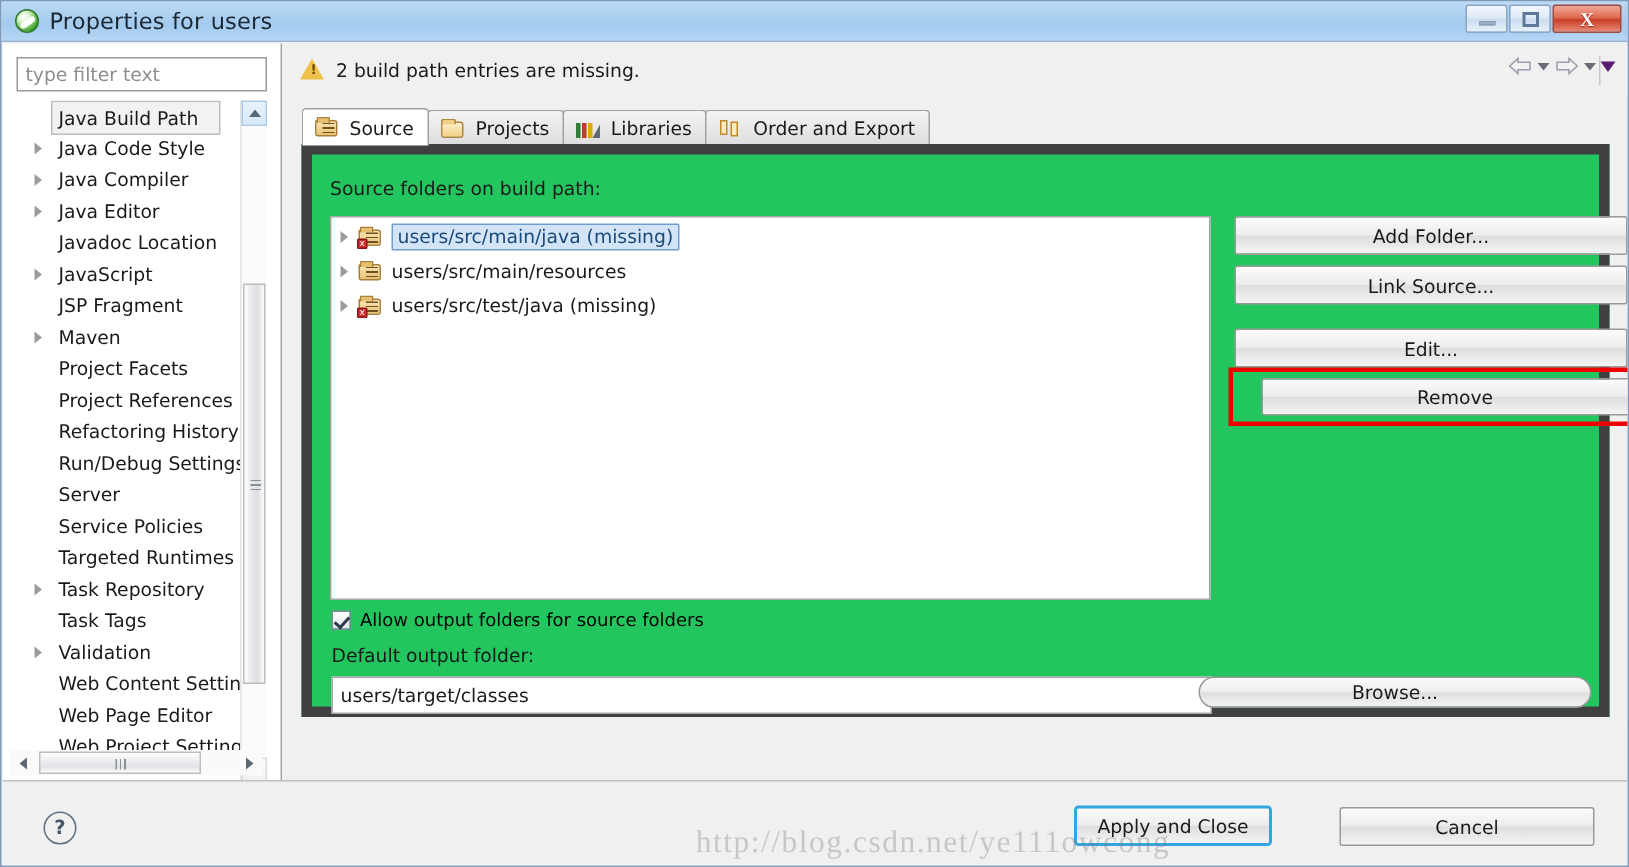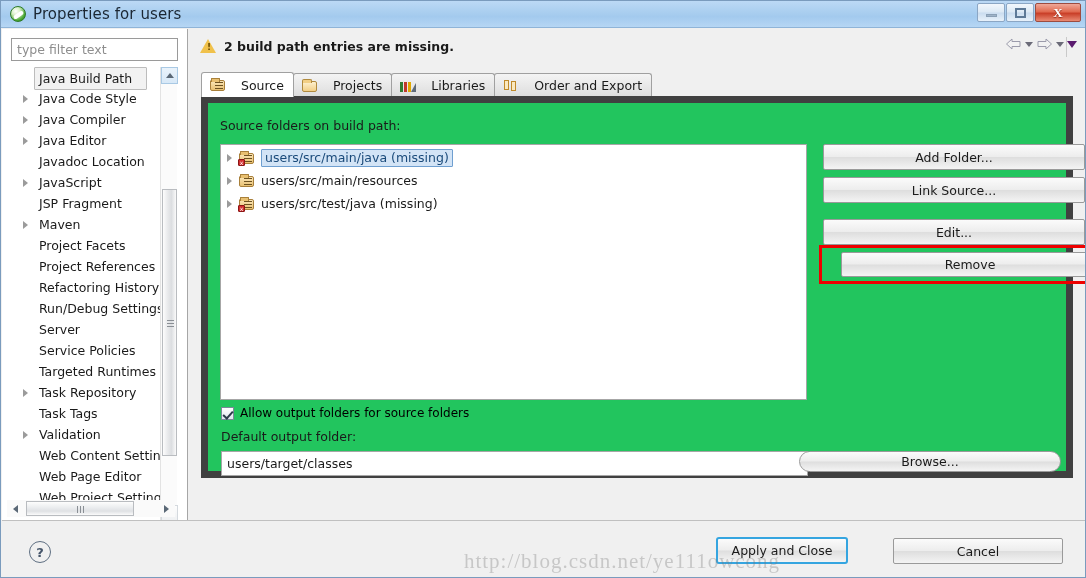--- a/index.html
+++ b/index.html
@@ -155,33 +155,33 @@
   }
   #warn-icon .tri {
     width: 0; height: 0;
     border-left: 8px solid transparent; border-right: 8px solid transparent;
     border-bottom: 14px solid #f0c14b;
   }
   #warn-icon .bang {
     position: absolute; left: 7px; top: 4px; font-size: 9px; color: #6b4a00;
     font-weight: bold; line-height: 9px;
   }
-  #msgtext { font-size: 12.5px; color: #1a1a1a; font-weight: bold; }
+  #msgtext { font-size: 12.5px; color: #1a1a1a; }
 
   #navbtns { position: absolute; right: 8px; top: 8px; display: flex; align-items: center; gap: 3px; }
   .navarrow { width: 17px; height: 14px; position: relative; }
   .caret { width:0;height:0;border-left:4px solid transparent;border-right:4px solid transparent;border-top:5px solid #6b6b78;}
   .caret.purple { border-top-color:#5a1a6e; border-left-width:5px;border-right-width:5px;border-top-width:7px;}
 
   #tabstrip {
     position: absolute; left: 12px; top: 44px; width: 872px; height: 24px;
     display: flex; align-items: flex-end;
   }
   .tab {
-    height: 24px; display: flex; align-items: center; gap: 15px;
+    height: 24px; display: flex; align-items: center; gap: 7px;
     padding: 0 9px 0 8px;
     font-size: 12.5px; color: #1a1a1a;
     border: 1px solid #a0a0a0; border-bottom: none;
     background: linear-gradient(180deg,#f4f4f4 0%, #e6e6e6 60%, #dcdcdc 100%);
     border-radius: 3px 3px 0 0;
     margin-right: -1px;
     position: relative;
   }
   .tab.active {
     background: #ffffff;

